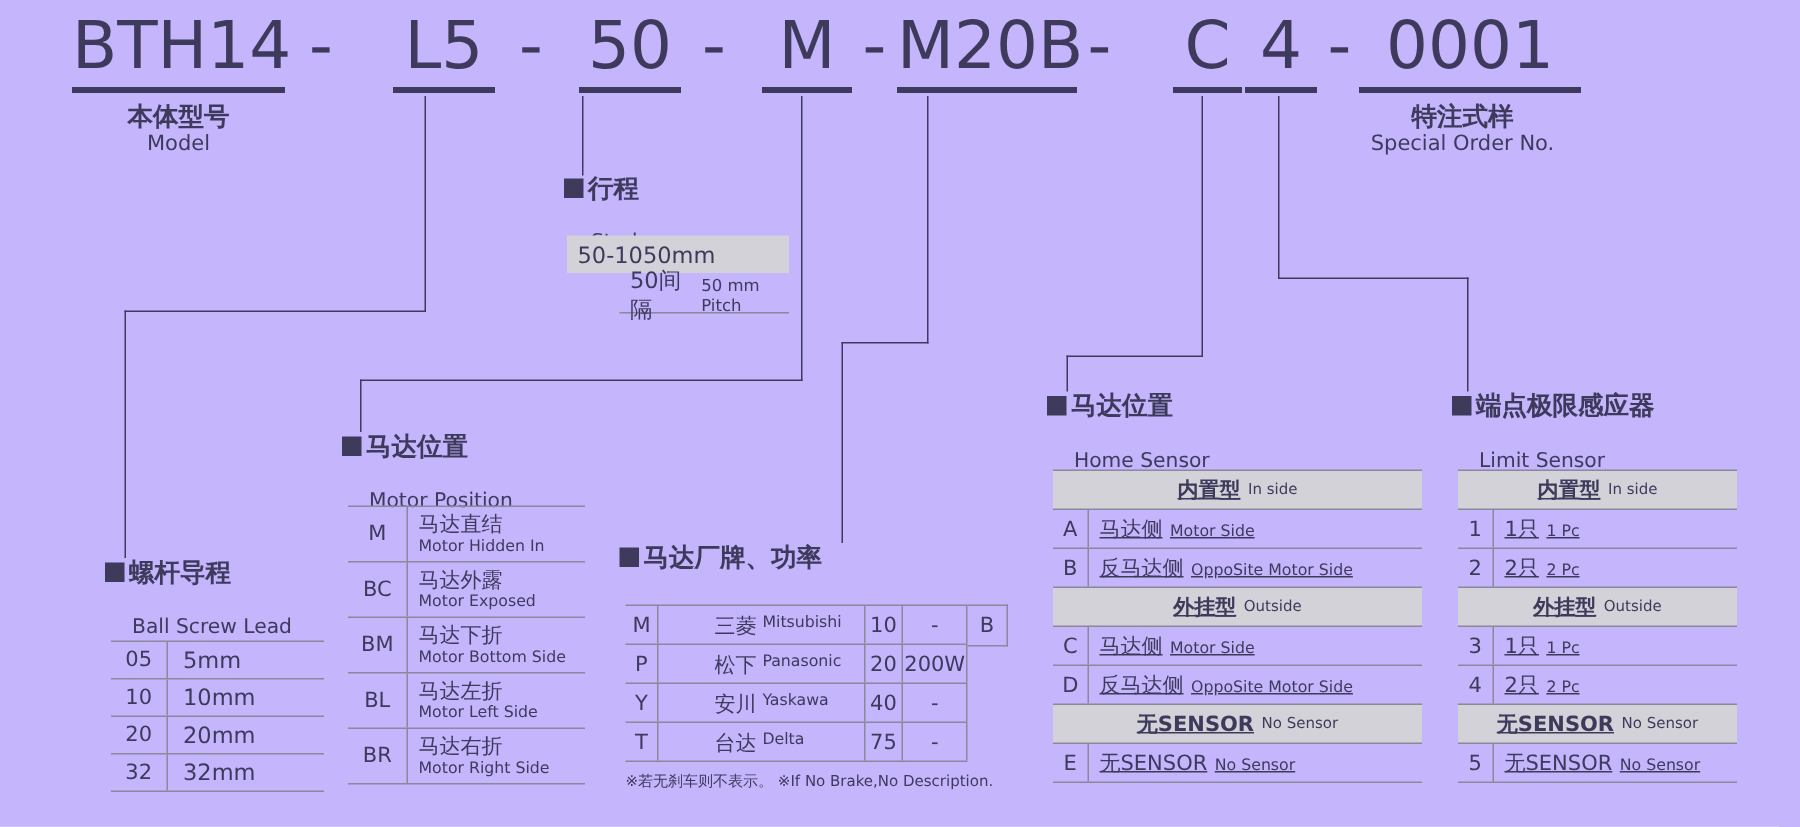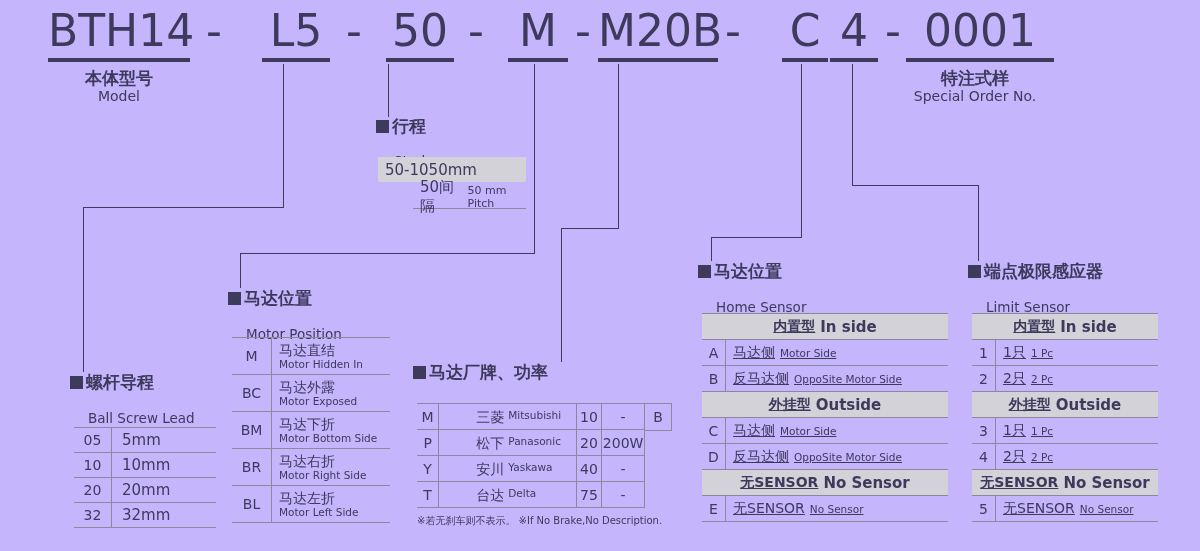--- a/index.html
+++ b/index.html
@@ -32,21 +32,21 @@
       font-size:14px;flex:0 0 auto;}
   .vcell{display:flex;align-items:center;padding-left:10px;font-size:15px;flex:1;}
   .desc{display:flex;flex-direction:column;justify-content:center;padding:2px 7px;flex:1;}
   .desc .zh{font-size:14px;line-height:16px;}
   .desc .en2{font-size:10.5px;line-height:12px;}
   .inline-desc{display:flex;align-items:baseline;gap:5px;padding:0 7px;flex:1;align-self:center;text-decoration:underline;}
   .inline-desc .zh{font-size:14px;}
   .inline-desc .en{font-size:10.5px;}
   .hdr{justify-content:center;align-items:center;background:var(--gray);display:flex;gap:5px;}
   .hdr .zh{font-size:14px;font-weight:bold;text-decoration:underline;}
-  .hdr .en{font-size:15px;font-weight:bold;}
+  .hdr .en{font-size:10px;}
   
   .stroke-row1{display:flex;align-items:center;height:25px;background:var(--gray);padding-left:7px;font-size:15px;}
   .stroke-row2{display:flex;align-items:center;gap:6px;height:27px;padding-left:7px;font-size:15px;
                border-bottom:1px solid var(--line);padding-top:4px;margin-left:35px;}
   .stroke-row2 .en{font-size:11px;}
   
   .mb-r{display:flex;height:26px;border-bottom:1px solid var(--line);align-items:stretch;}
   .mb-c1{width:26px;display:flex;align-items:center;justify-content:center;font-size:14px;border-right:1px solid var(--line);}
   .mb-c2{width:122px;display:flex;align-items:flex-start;gap:4px;padding:5px 4px 0 5px;border-right:1px solid var(--line);margin-left:32px;}
   .mb-c2 .zh{font-size:14px;}
@@ -166,31 +166,31 @@
       </div>
     </div>
     <div class="r" style="height:37px">
       <div class="cc" style="width:40px">BM</div>
       <div class="desc">
         <span class="zh">马达下折</span>
         <span class="en2">Motor Bottom Side</span>
       </div>
     </div>
     <div class="r" style="height:37px">
+      <div class="cc" style="width:40px">BL</div>
+      <div class="desc">
+        <span class="zh">马达左折</span>
+        <span class="en2">Motor Left Side</span>
+      </div>
+    </div>
+    <div class="r" style="height:37px">
       <div class="cc" style="width:40px">BR</div>
       <div class="desc">
         <span class="zh">马达右折</span>
         <span class="en2">Motor Right Side</span>
-      </div>
-    </div>
-    <div class="r" style="height:37px">
-      <div class="cc" style="width:40px">BL</div>
-      <div class="desc">
-        <span class="zh">马达左折</span>
-        <span class="en2">Motor Left Side</span>
       </div>
     </div>
   </div>
 
   <div class="sec-title" style="left:413px;top:363px">
     <span class="bullet"></span><span>马达厂牌、功率</span>
   </div>
   <div class="tbl" style="left:417px;top:403px;width:228px">
     <div class="mb-r">
       <div class="mb-c1">M</div>

